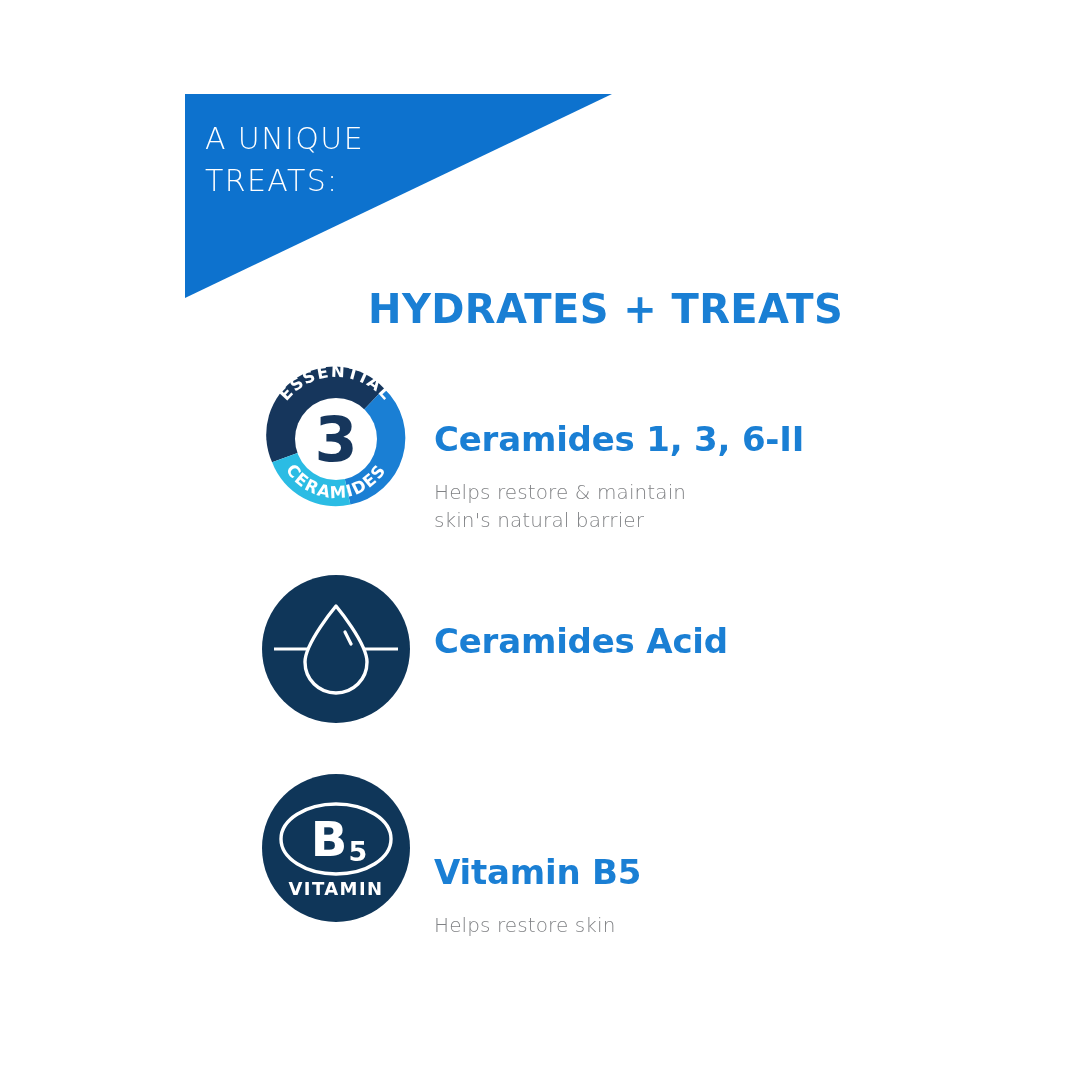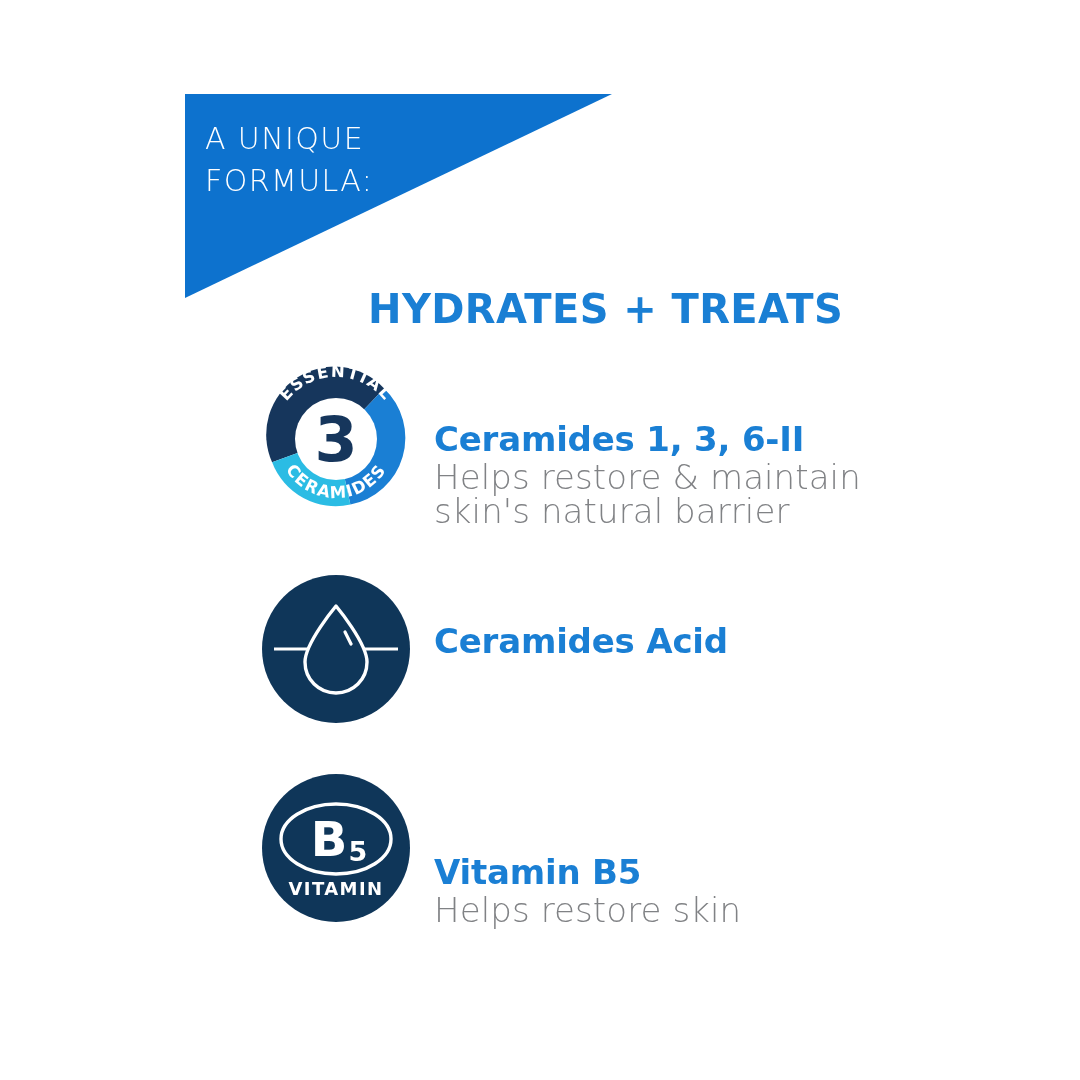--- a/index.html
+++ b/index.html
@@ -86,39 +86,39 @@
   .ingredient-name {
     font-size: 34px;
     font-weight: bold;
     color: #1a7fd4;
     letter-spacing: -0.2px;
     line-height: 40px;
     white-space: nowrap;
     margin-top: 28px;
   }
   .ingredient-desc {
-    margin-top: 1px;
-    font-size: 34px;
+    margin-top: 19px;
+    font-size: 20px;
     font-weight: 300;
     color: #808285;
-    line-height: 34px;
+    line-height: 28px;
     white-space: pre-line;
     letter-spacing: 0.1px;
   }
 </style>
 </head>
 <body>
 
 <div id="header-banner">
   <svg width="427" height="204" viewBox="0 0 427 204">
     <polygon points="0,0 427,0 0,204" fill="#0d72ce"></polygon>
   </svg>
 </div>
 <div id="banner-title">A UNIQUE
-FORMULA:</div>
+TREATS:</div>
 
 <div id="main-heading">HYDRATES + TREATS</div>
 
 <div class="ingredient-row" id="row-ceramides">
 
   <div class="ingredient-icon">
     <svg width="160" height="160" viewBox="0 0 160 160">
       <defs>
         <path id="arcTop" d="M 18,80 A 62,62 0 0 1 142,80"></path>
         <path id="arcBottom" d="M 21,80 A 59,59 0 0 0 139,80"></path>

